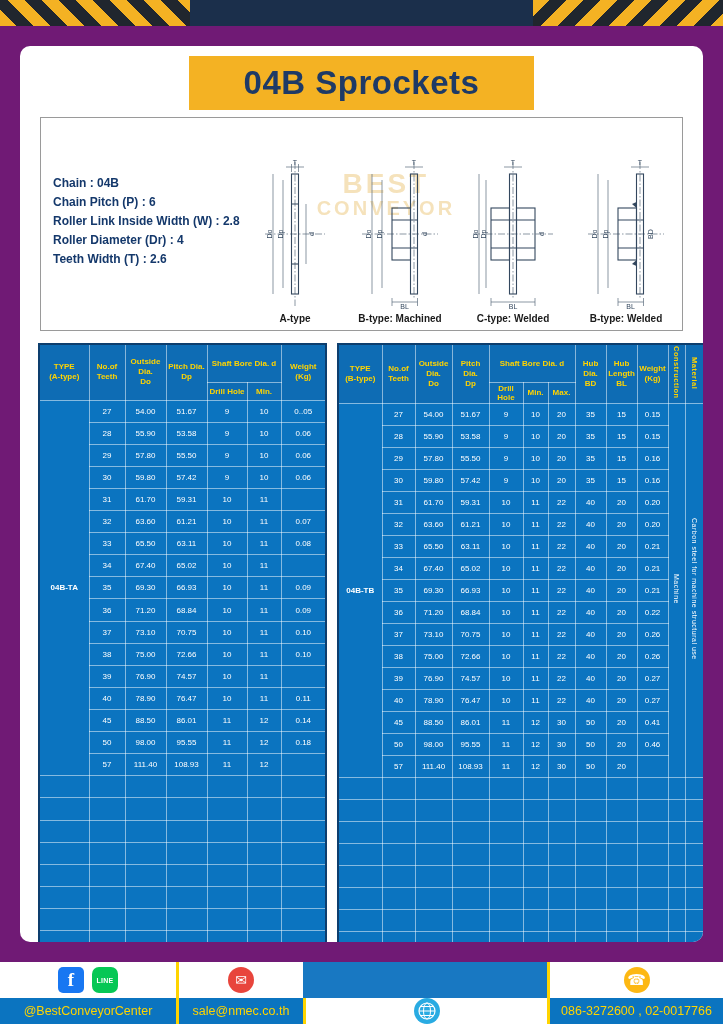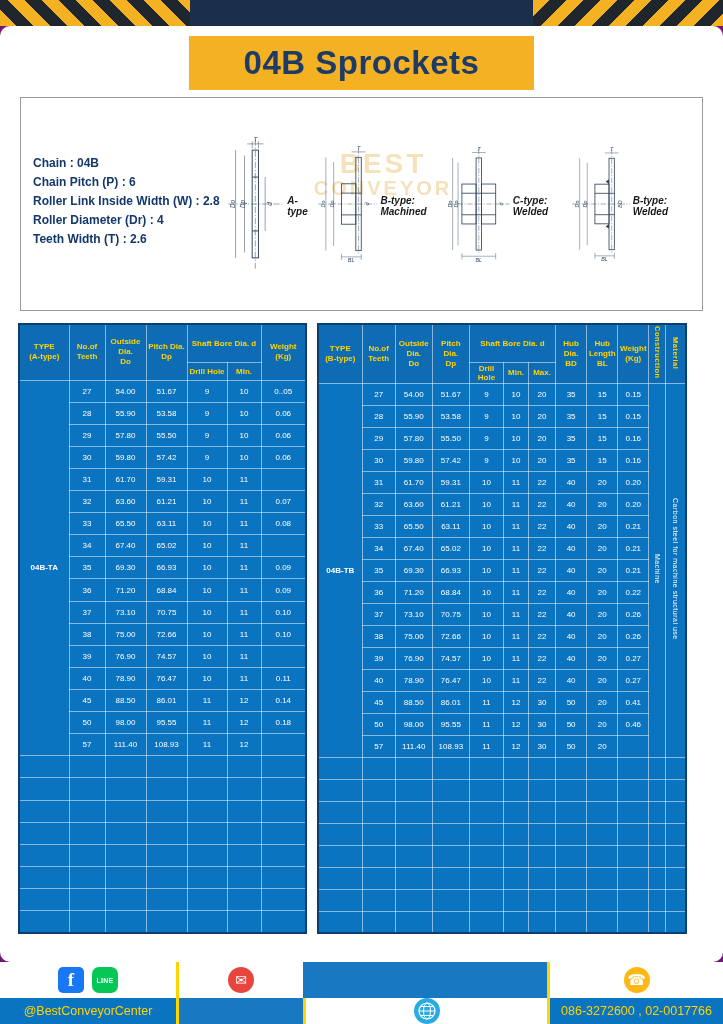--- a/index.html
+++ b/index.html
@@ -9,32 +9,32 @@
   .page { position:relative; width:723px; height:1024px; background:#1878c2; overflow:hidden; }
 
   
   .top-bar { position:absolute; top:0; left:0; right:0; height:26px; display:flex; background:#1b2f4b; }
   .hazard { width:190px; height:100%; }
   .hazard-left  { background:repeating-linear-gradient(45deg,#f4b223 0 12px,#20262e 12px 24px); }
   .hazard-right { background:repeating-linear-gradient(135deg,#f4b223 0 12px,#20262e 12px 24px); }
   .top-mid { flex:1; background:#1b2f4b; }
 
   
-  .frame { position:absolute; top:26px; left:0; right:0; bottom:62px; padding:0; background:#701a75; }
+  .frame { position:absolute; top:26px; left:0; right:0; bottom:62px; padding:20px; background:#701a75; }
   .card { width:100%; height:100%; background:#fff; border-radius:10px; overflow:hidden; }
 
   
   .banner { width:345px; height:54px; margin:10px auto 0; background:#f4b223; display:flex; align-items:center; justify-content:center; }
   .banner h1 { margin:0; font-size:33px; font-weight:bold; color:#1e3a66; letter-spacing:.5px; }
 
   
   .panel { margin:7px 20px 0; height:214px; border:1px solid #9a9a9a; display:flex; position:relative; background:#fff; }
   .specs { width:218px; padding:56px 0 0 12px; color:#14386b; font-weight:bold; font-size:12px; line-height:19px; white-space:nowrap; position:relative; z-index:2; }
   .figures { flex:1; display:flex; justify-content:space-between; padding:6px 14px 6px 0; position:relative; z-index:2; }
-  .figure { display:flex; align-items:center; justify-content:flex-end;font-style:italic; }
+  .figure { display:flex; flex-direction:column; align-items:center; justify-content:flex-end; }
   .figure .cap { font-size:10px; font-weight:600; color:#1a1a1a; margin-top:3px; }
   .watermark { position:absolute; left:43%; top:24%; z-index:1; text-align:center; color:#e9bf69; opacity:.45; font-weight:bold; line-height:1.05; letter-spacing:3px; pointer-events:none; }
   .watermark .wm1 { font-size:28px; }
   .watermark .wm2 { font-size:20px;text-align:center; }
   .watermark .wm3 { font-size:28px; }
 
   svg .ln  { stroke:#33475e; stroke-width:1.1; fill:none; }
   svg .dim { stroke:#5a6b7d; stroke-width:.7; fill:none; }
   svg .cl  { stroke:#5a6b7d; stroke-width:.7; fill:none; stroke-dasharray:7 2 1.5 2; }
   svg .weld { fill:#33475e; }
@@ -803,20 +803,21 @@
       <div class="ficons">
         <div class="ic ic-fb">f</div>
         <div class="ic ic-line">LINE</div>
       </div>
       <div class="fbar">@BestConveyorCenter</div>
     </div>
     <div class="fcol f2">
       <div class="ficons">
         <div class="ic ic-mail">✉</div>
       </div>
+      <div class="fbar">sale@nmec.co.th</div>
     </div>
     <div class="fcol f3">
       <div class="ficons">
         <div class="ic ic-globe">
           <svg width="20" height="20" viewBox="0 0 20 20">
             <circle cx="10" cy="10" r="8" fill="none" stroke="#fff" stroke-width="1.2"></circle>
             <ellipse cx="10" cy="10" rx="3.5" ry="8" fill="none" stroke="#fff" stroke-width="1"></ellipse>
             <line x1="2" y1="10" x2="18" y2="10" stroke="#fff" stroke-width="1"></line>
             <line x1="3.2" y1="5.5" x2="16.8" y2="5.5" stroke="#fff" stroke-width="1"></line>
             <line x1="3.2" y1="14.5" x2="16.8" y2="14.5" stroke="#fff" stroke-width="1"></line>

